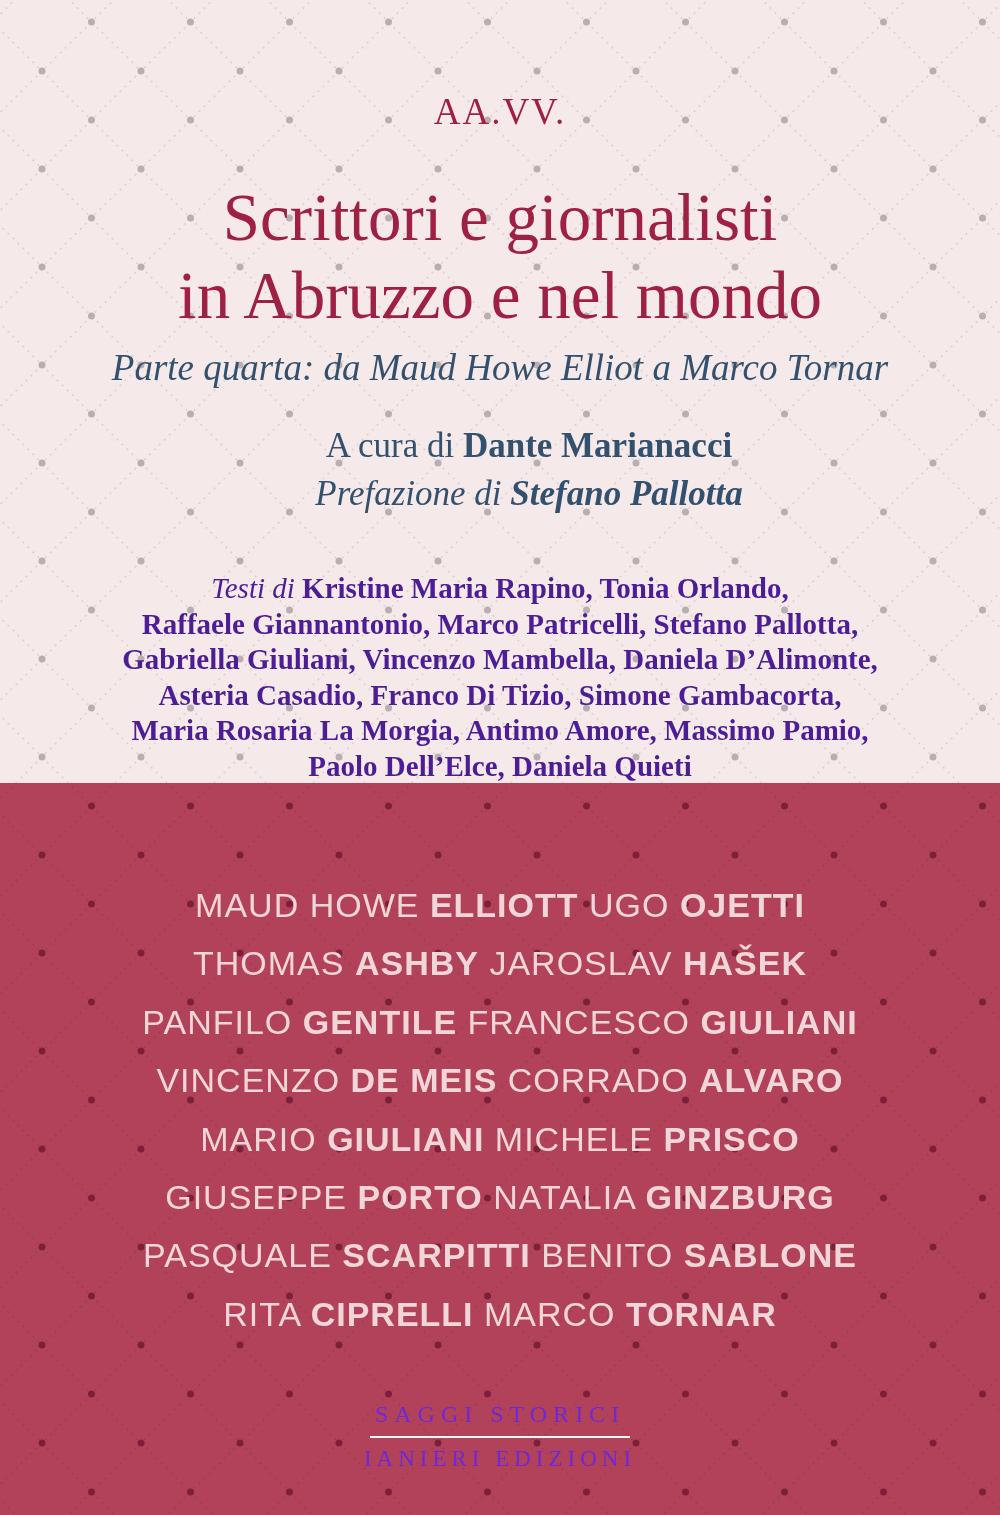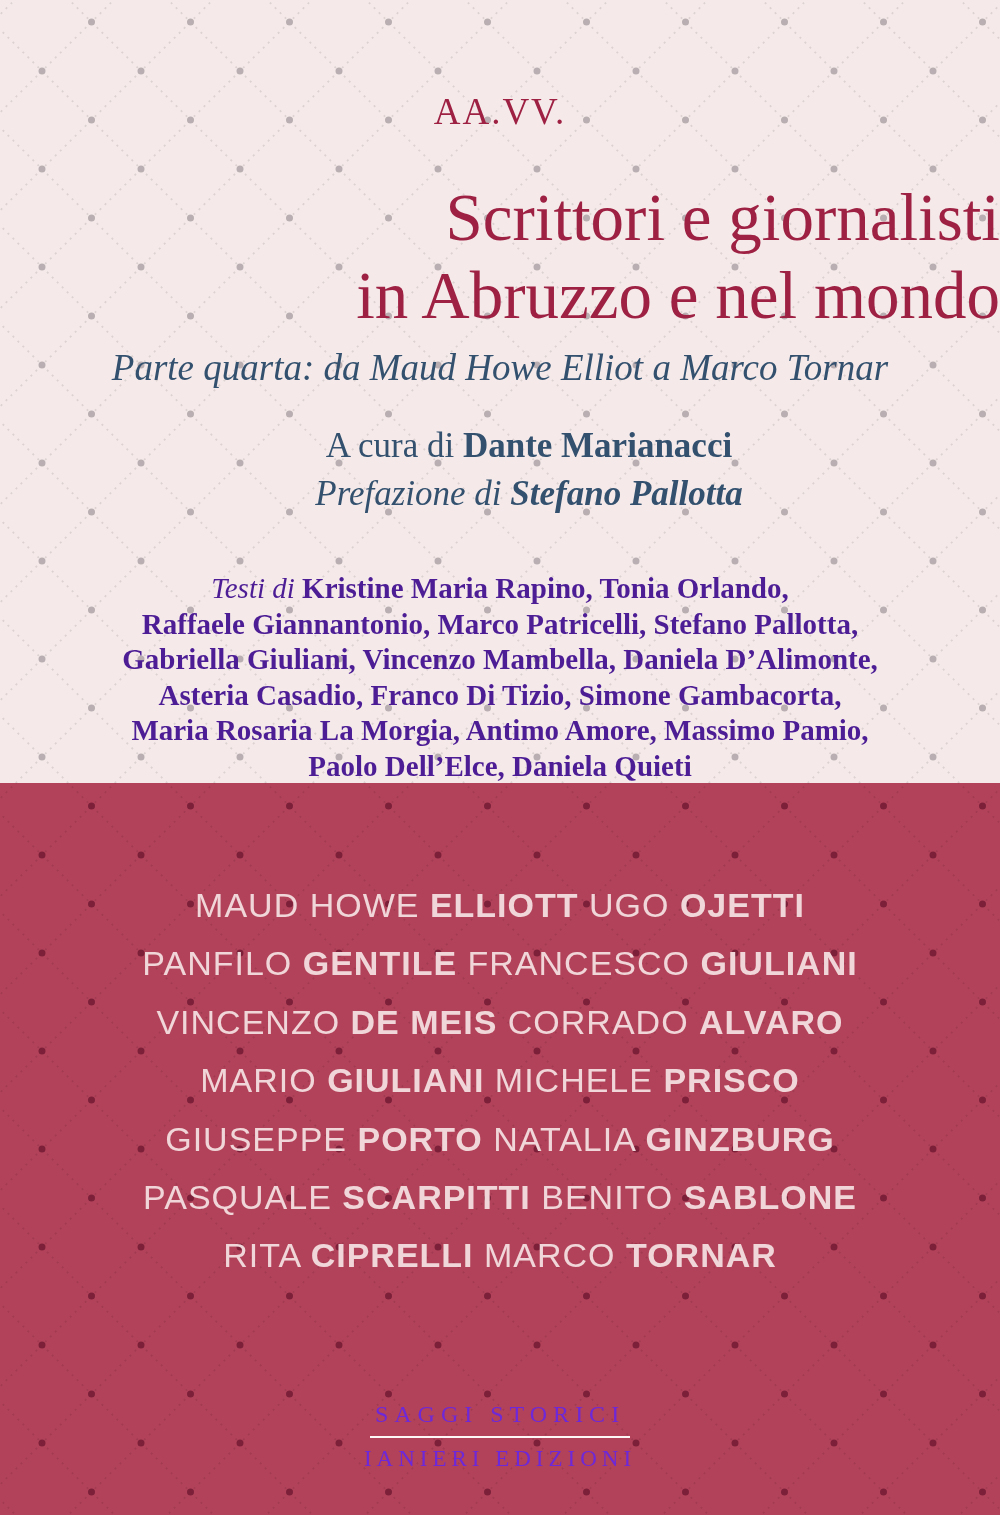--- a/index.html
+++ b/index.html
@@ -8,21 +8,21 @@
     background:#f5eae9;
     font-family:"Liberation Serif", serif;
   }
   .bg-svg { position:absolute; left:0; top:0; display:block; }
   .layer { position:absolute; left:0; width:1000px; text-align:center; z-index:2;margin-top:20px; }
 
   .top-label {
     top:70px; font-size:37px; letter-spacing:2px; color:#9e2143;
   }
   .title {
-    top:158px; font-size:67px; line-height:78px; color:#9e2143;text-align:right;
+    top:158px; font-size:67px; line-height:78px; color:#9e2143;
   }
   .subtitle {
     top:326px; font-size:37px; font-style:italic; color:#33516f;
   }
   .credits {
     top:402px; font-size:35px; line-height:48px; color:#33516f;padding-left:29px;
   }
   .credits .bold { font-weight:bold; }
   .credits .line2 { font-style:italic; }
   .testi {
@@ -92,20 +92,21 @@
     <div><span class="lead">Testi di </span><span>Kristine Maria Rapino, Tonia Orlando,</span></div>
     <div>Raffaele Giannantonio, Marco Patricelli, Stefano Pallotta,</div>
     <div>Gabriella Giuliani, Vincenzo Mambella, Daniela D’Alimonte,</div>
     <div>Asteria Casadio, Franco Di Tizio, Simone Gambacorta,</div>
     <div>Maria Rosaria La Morgia, Antimo Amore, Massimo Pamio,</div>
     <div>Paolo Dell’Elce, Daniela Quieti</div>
   </div>
 
   <div class="layer names">
     <div class="name-line"><span>MAUD HOWE </span><span class="b">ELLIOTT</span><span> UGO </span><span class="b">OJETTI</span></div>
+    <div class="name-line"><span>THOMAS </span><span class="b">ASHBY</span><span> JAROSLAV </span><span class="b">HAŠEK</span></div>
     <div class="name-line"><span>PANFILO </span><span class="b">GENTILE</span><span> FRANCESCO </span><span class="b">GIULIANI</span></div>
     <div class="name-line"><span>VINCENZO </span><span class="b">DE MEIS</span><span> CORRADO </span><span class="b">ALVARO</span></div>
     <div class="name-line"><span>MARIO </span><span class="b">GIULIANI</span><span> MICHELE </span><span class="b">PRISCO</span></div>
     <div class="name-line"><span>GIUSEPPE </span><span class="b">PORTO</span><span> NATALIA </span><span class="b">GINZBURG</span></div>
     <div class="name-line"><span>PASQUALE </span><span class="b">SCARPITTI</span><span> BENITO </span><span class="b">SABLONE</span></div>
     <div class="name-line"><span>RITA </span><span class="b">CIPRELLI</span><span> MARCO </span><span class="b">TORNAR</span></div>
   </div>
 
   <div class="layer series-block">
     <div><span class="series">SAGGI STORICI</span></div>

